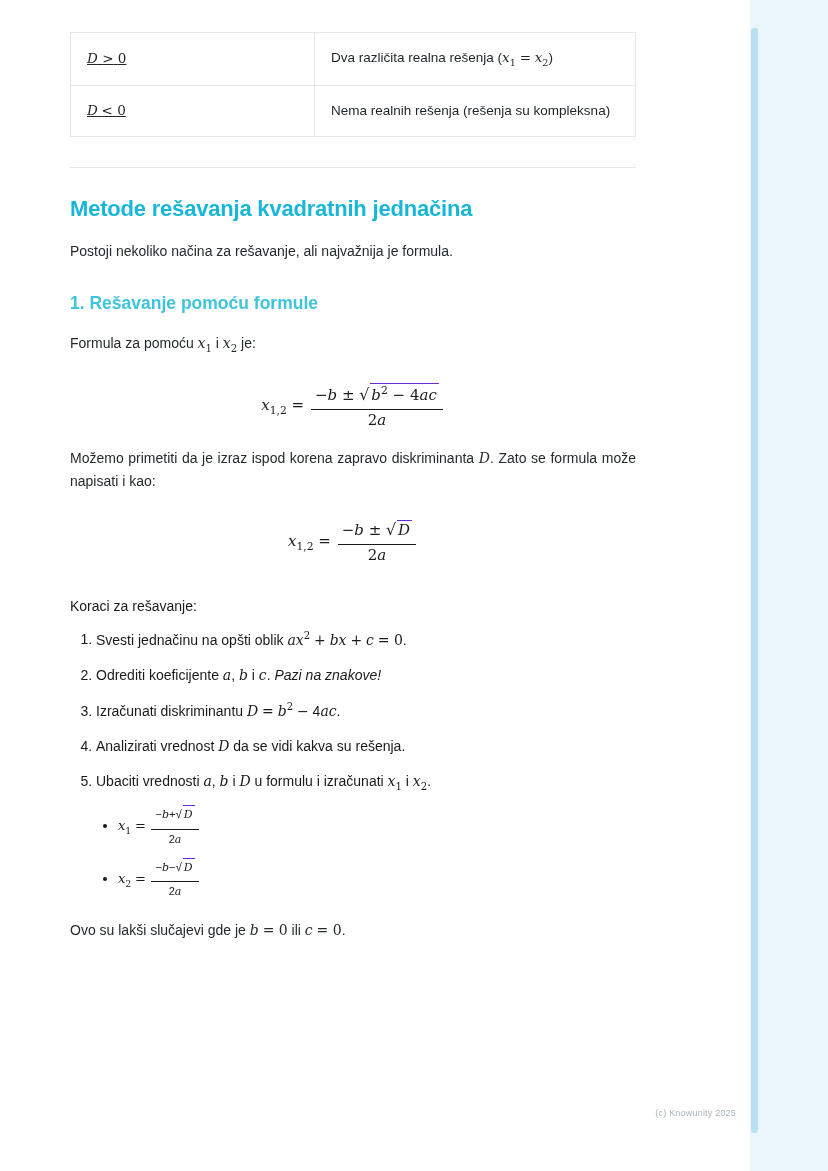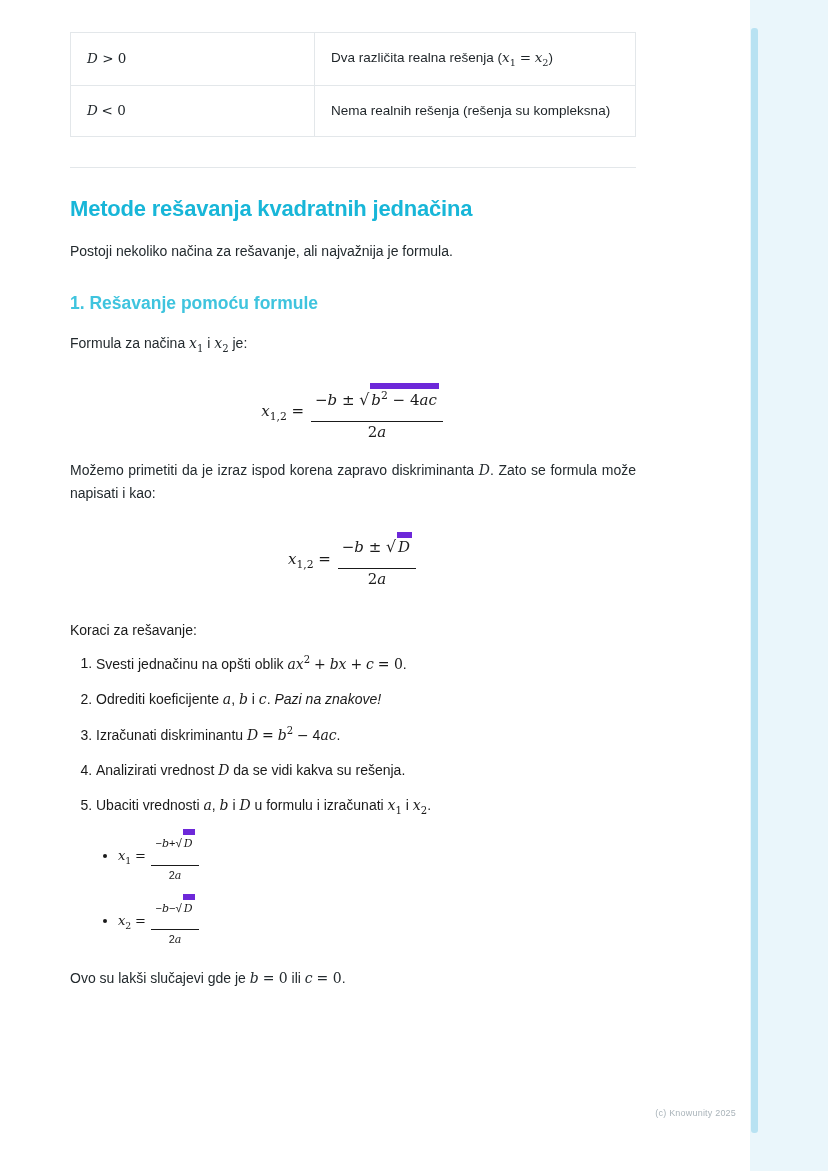--- a/index.html
+++ b/index.html
@@ -58,21 +58,21 @@
     table-layout: fixed;
   }
   table.disc-table td {
     border: 1px solid #e3e7ea;
     padding: 16px 16px;
     font-size: 13.5px;
     color: #1e2428;
     vertical-align: middle;
     line-height: 1.3;
   }
-  table.disc-table td.c1 { width: 211px; }
+  table.disc-table td.c1 { width: 211px; text-decoration: underline; }
   table.disc-table tr.alt td { background: #f6f8f9; }
   .mathi { font-family: "DejaVu Serif", serif; font-style: italic; }
   .mathr { font-family: "DejaVu Serif", serif; font-style: normal; }
   sub { font-size: 0.72em; }
   sup { font-size: 0.72em; }
 
   hr.sep {
     border: none;
     border-top: 1px solid #e3e7ea;
     margin: 30px 0 0 0;
@@ -117,22 +117,22 @@
     padding: 0 4px 1px 4px;
     border-bottom: 1px solid #1a1a1a;
   }
   .frac .den {
     display: block;
     padding: 1px 4px 0 4px;
     text-align: center;
   }
   .sqrt {
     display: inline-block;
-    border-top: 6px solid #6d28d9;
-    padding: 0 2px 11px 1px;
+    border-top: 1px solid #6d28d9;
+    padding: 0 2px 4px 1px;
     margin-left: 1px;
   }
   .sqrt-sym { font-size: 1.05em; }
 
   h3.steps-title {
     font-size: 14px;
     font-weight: normal;
     margin: 34px 0 0 0;
     color: #1a1a1a;
   }
@@ -196,21 +196,21 @@
     <hr class="sep">
 
     <h1 class="section">Metode rešavanja kvadratnih jednačina</h1>
 
     <p class="para">Postoji nekoliko načina za rešavanje, ali najvažnija je formula.</p>
 
     <h2 class="subsection">1. Rešavanje pomoću formule</h2>
 
 
     <p class="para">
-      <span>Formula za načina </span><span class="mathi">x</span><sub class="mathr">1</sub><span> i </span><span class="mathi">x</span><sub class="mathr">2</sub><span> je:</span>
+      <span>Formula za pomoću </span><span class="mathi">x</span><sub class="mathr">1</sub><span> i </span><span class="mathi">x</span><sub class="mathr">2</sub><span> je:</span>
     </p>
 
     <div class="formula">
       <span class="mathi">x</span><sub class="mathr">1,2</sub>&nbsp;<span class="mathr">=</span>&nbsp;<span class="frac">
         <span class="num">−<span class="mathi">b</span> ± <span class="sqrt-sym">√</span><span class="sqrt"><span class="mathi">b</span><sup class="mathr">2</sup> − 4<span class="mathi">ac</span></span></span>
         <span class="den">2<span class="mathi">a</span></span>
       </span>
     </div>
 
     <p class="para">

